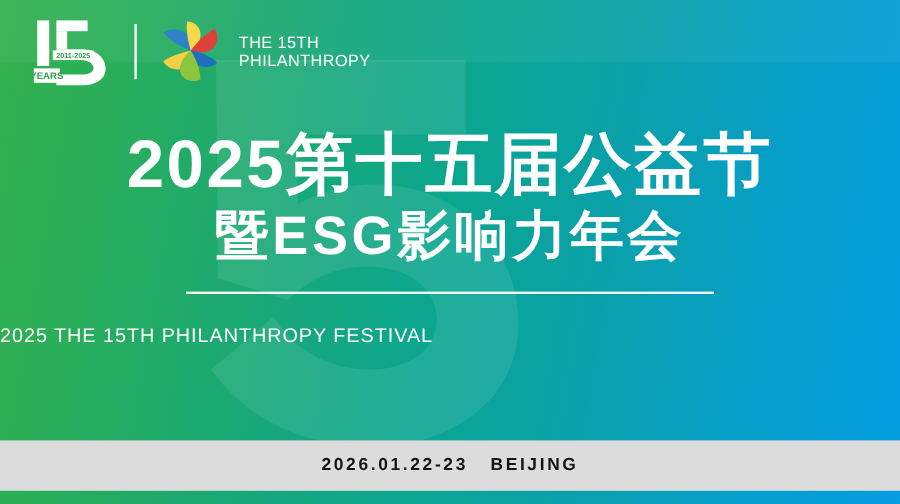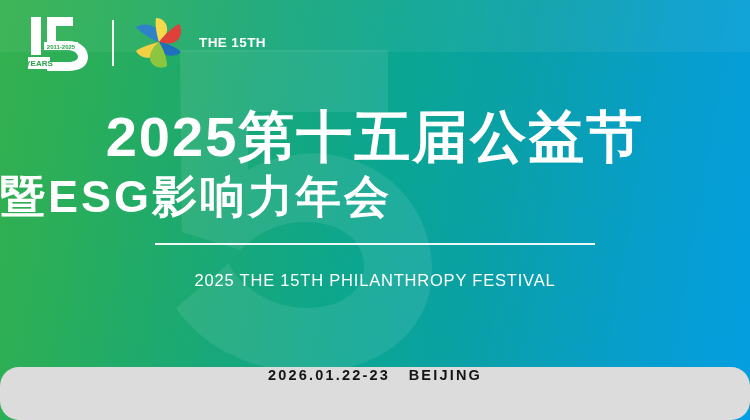--- a/index.html
+++ b/index.html
@@ -76,21 +76,21 @@
 
   .pinwheel {
     width: 58px;
     height: 56px;
   }
   .pinwheel svg { display: block; width: 100%; height: 100%; }
 
   .brand-text {
     margin-left: 11px;
     color: #ffffff;
-    font-weight: bold;
+    font-weight: normal;
     font-size: 13.5px;
     line-height: 15.5px;
     letter-spacing: 0.4px;
     text-align: left;
   }
 
   
   .title-cn-1 {
     position: absolute;
     left: 0;
@@ -102,20 +102,21 @@
     font-weight: bold;
     letter-spacing: 2px;
     line-height: 62px;
     white-space: nowrap;
   }
   .title-cn-2 {
     position: absolute;
     left: 0;
     top: 172px;
     width: 750px;
+    text-align: center;
     color: #ffffff;
     font-size: 45px;
     font-weight: bold;
     letter-spacing: 3px;
     line-height: 50px;
     white-space: nowrap;
   }
 
   .rule {
     position: absolute;
@@ -125,40 +126,39 @@
     height: 2px;
     background: #ffffff;
     opacity: 0.92;
   }
 
   .subtitle {
     position: absolute;
     left: 0;
     top: 266px;
     width: 750px;
-    text-align: center;
     color: #ffffff;
     font-size: 16.5px;
     font-weight: normal;
     letter-spacing: 0.8px;
     line-height: 28px;
   }
   .subtitle .line { display: block; white-space: nowrap; }
 
   
   .footer-bar {
     position: absolute;
     left: 0;
     top: 367px;
     width: 750px;
-    height: 53px;
+    height: 42px;
     background: #dcdcdc;
     display: flex;
+    align-items: center;
     justify-content: center;
-    border-radius: 19px;
   }
   .footer-text {
     color: #141414;
     font-size: 14.5px;
     font-weight: bold;
     letter-spacing: 2.2px;
     white-space: pre;
   }
 </style>
 </head>
@@ -217,20 +217,21 @@
         <path d="M29 27 C37 28 46 32 51 37 C46 42 37 42 32 37 C29 34 28 30 29 27 Z" fill="#1f6fbd"></path>
 
         <path d="M29 27 C21 29 11 32 6 36 C9 42 18 45 24 41 C28 38 29 31 29 27 Z" fill="#f2cf45"></path>
 
         <path d="M29 27 C33 33 37 43 37 51 C30 55 21 51 20 44 C19 37 25 30 29 27 Z" fill="#8cc63f"></path>
       </svg>
     </div>
 
     <div class="brand-text">
       <div>THE 15TH</div>
+      <div>PHILANTHROPY</div>
     </div>
 
   </div>
 
   <div class="title-cn-1">2025第十五届公益节</div>
   <div class="title-cn-2">暨ESG影响力年会</div>
 
   <div class="rule"></div>
 
   <div class="subtitle">

